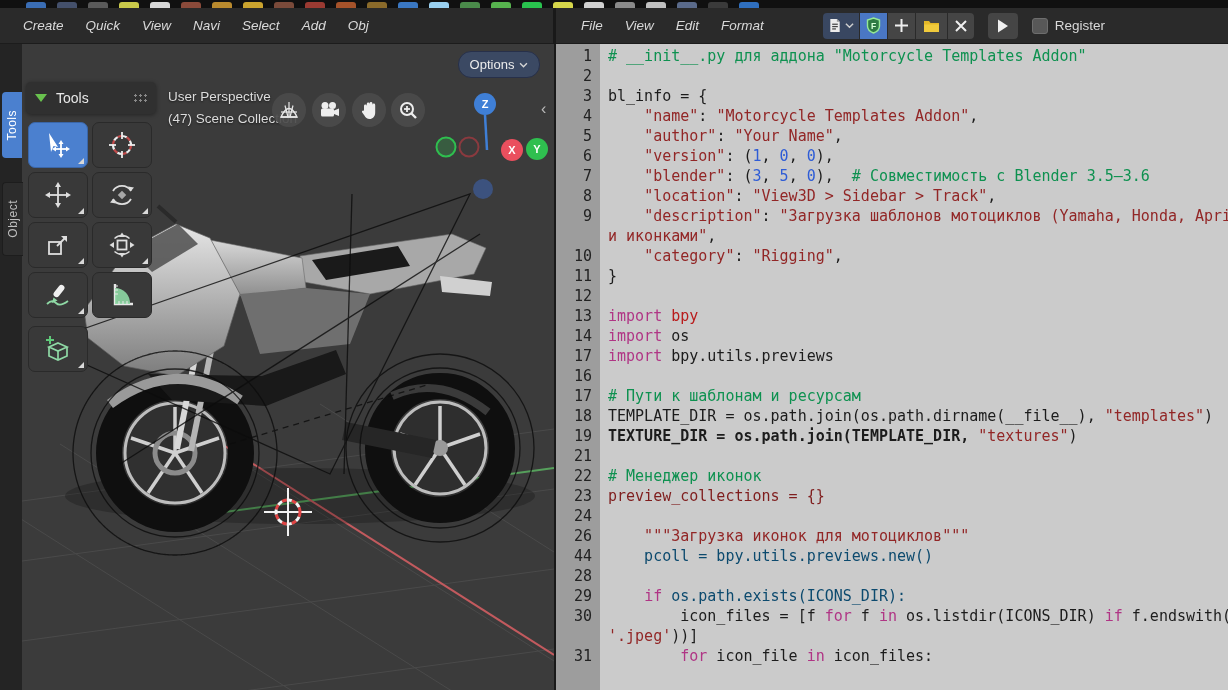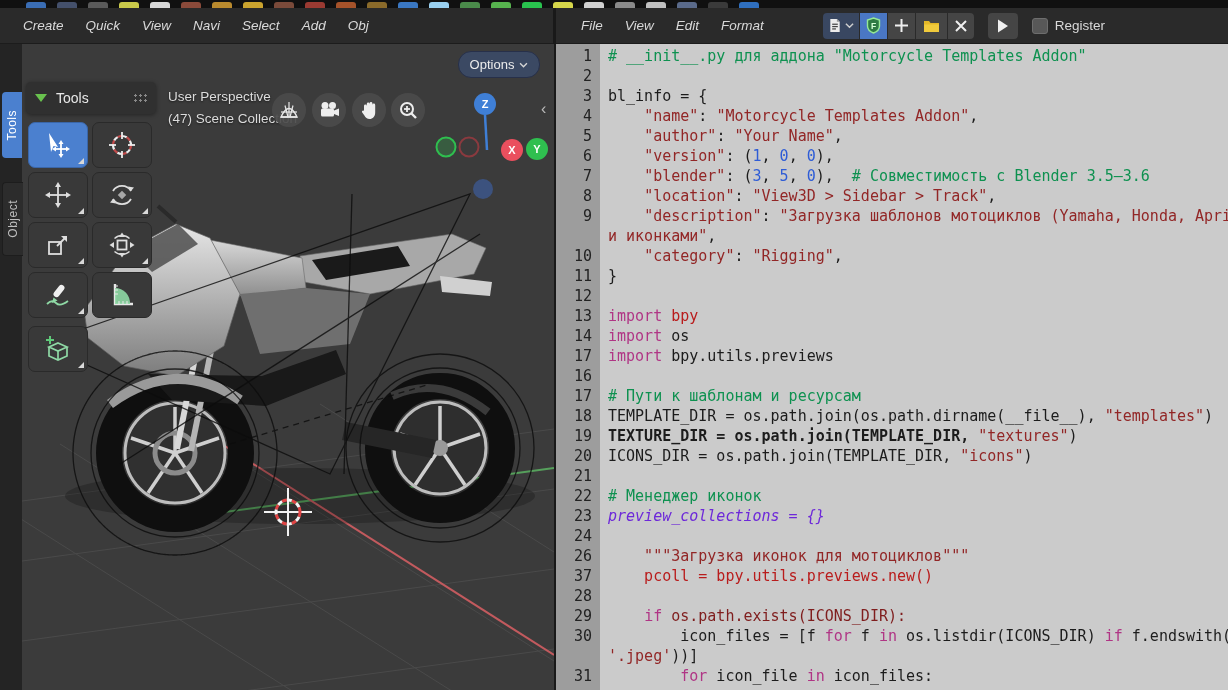--- a/index.html
+++ b/index.html
@@ -468,28 +468,27 @@
         <div class="crow"><span class="lnum">10</span><span class="ctext"><span style="color: rgb(28, 28, 28);">    </span><span style="color: rgb(146, 38, 38);">"category"</span><span style="color: rgb(28, 28, 28);">: </span><span style="color: rgb(146, 38, 38);">"Rigging"</span><span style="color: rgb(28, 28, 28);">,</span></span></div>
         <div class="crow"><span class="lnum">11</span><span class="ctext"><span style="color: rgb(28, 28, 28);">}</span></span></div>
         <div class="crow"><span class="lnum">12</span><span class="ctext"></span></div>
         <div class="crow"><span class="lnum">13</span><span class="ctext"><span style="color: rgb(176, 53, 133);">import</span><span style="color: #b91c1c;"> bpy</span></span></div>
         <div class="crow"><span class="lnum">14</span><span class="ctext"><span style="color: rgb(176, 53, 133);">import</span><span style="color: rgb(28, 28, 28);"> os</span></span></div>
         <div class="crow"><span class="lnum">17</span><span class="ctext"><span style="color: rgb(176, 53, 133);">import</span><span style="color: rgb(28, 28, 28);"> bpy.utils.previews</span></span></div>
         <div class="crow"><span class="lnum">16</span><span class="ctext"></span></div>
         <div class="crow"><span class="lnum">17</span><span class="ctext"><span style="color: rgb(14, 145, 80);"># Пути к шаблонам и ресурсам</span></span></div>
         <div class="crow"><span class="lnum">18</span><span class="ctext"><span style="color: rgb(28, 28, 28);">TEMPLATE_DIR = os.path.join(os.path.dirname(__file__), </span><span style="color: rgb(146, 38, 38);">"templates"</span><span style="color: rgb(28, 28, 28);">)</span></span></div>
         <div class="crow"><span class="lnum">19</span><span class="ctext"><span style="color: rgb(28, 28, 28); font-weight: bold;">TEXTURE_DIR = os.path.join(TEMPLATE_DIR, </span><span style="color: rgb(146, 38, 38);">"textures"</span><span style="color: rgb(28, 28, 28);">)</span></span></div>
-        <div class="crow"><span class="lnum">20</span><span class="ctext"><span style="color: rgb(28, 28, 28);">ICONS_DIR = os.path.join(TEMPLATE_DIR, </span><span style="color: rgb(146, 38, 38);">"icons"</span><span style="color: rgb(28, 28, 28);">)</span></span></div>
         <div class="crow"><span class="lnum">21</span><span class="ctext"></span></div>
         <div class="crow"><span class="lnum">22</span><span class="ctext"><span style="color: rgb(14, 145, 80);"># Менеджер иконок</span></span></div>
-        <div class="crow"><span class="lnum">23</span><span class="ctext"><span style="color: #6d28d9; font-style: italic;">preview_collections = {}</span></span></div>
+        <div class="crow"><span class="lnum">23</span><span class="ctext"><span style="color: #7f1d1d;">preview_collections = {}</span></span></div>
         <div class="crow"><span class="lnum">24</span><span class="ctext"></span></div>
         <div class="crow"><span class="lnum">26</span><span class="ctext"><span style="color: rgb(146, 38, 38);">    """Загрузка иконок для мотоциклов"""</span></span></div>
-        <div class="crow"><span class="lnum">37</span><span class="ctext"><span style="color: #b91c1c;">    pcoll = bpy.utils.previews.new()</span></span></div>
+        <div class="crow"><span class="lnum">44</span><span class="ctext"><span style="color: #0c4a6e;">    pcoll = bpy.utils.previews.new()</span></span></div>
         <div class="crow"><span class="lnum">28</span><span class="ctext"></span></div>
-        <div class="crow"><span class="lnum">29</span><span class="ctext"><span style="color: rgb(28, 28, 28);">    </span><span style="color: rgb(176, 53, 133);">if</span><span style="color: #7f1d1d;"> os.path.exists(ICONS_DIR):</span></span></div>
+        <div class="crow"><span class="lnum">29</span><span class="ctext"><span style="color: rgb(28, 28, 28);">    </span><span style="color: rgb(176, 53, 133);">if</span><span style="color: #0c4a6e;"> os.path.exists(ICONS_DIR):</span></span></div>
         <div class="crow"><span class="lnum">30</span><span class="ctext"><span style="color: rgb(28, 28, 28);">        icon_files = [f </span><span style="color: rgb(176, 53, 133);">for</span><span style="color: rgb(28, 28, 28);"> f </span><span style="color: rgb(176, 53, 133);">in</span><span style="color: rgb(28, 28, 28);"> os.listdir(ICONS_DIR) </span><span style="color: rgb(176, 53, 133);">if</span><span style="color: rgb(28, 28, 28);"> f.endswith(</span></span></div>
         <div class="crow"><span class="lnum"></span><span class="ctext"><span style="color: rgb(146, 38, 38);">'.jpeg'</span><span style="color: rgb(28, 28, 28);">))]</span></span></div>
         <div class="crow"><span class="lnum">31</span><span class="ctext"><span style="color: rgb(28, 28, 28);">        </span><span style="color: rgb(176, 53, 133);">for</span><span style="color: rgb(28, 28, 28);"> icon_file </span><span style="color: rgb(176, 53, 133);">in</span><span style="color: rgb(28, 28, 28);"> icon_files:</span></span></div>
       </div>
   </div>
 
 </div>
 
 </body></html>

